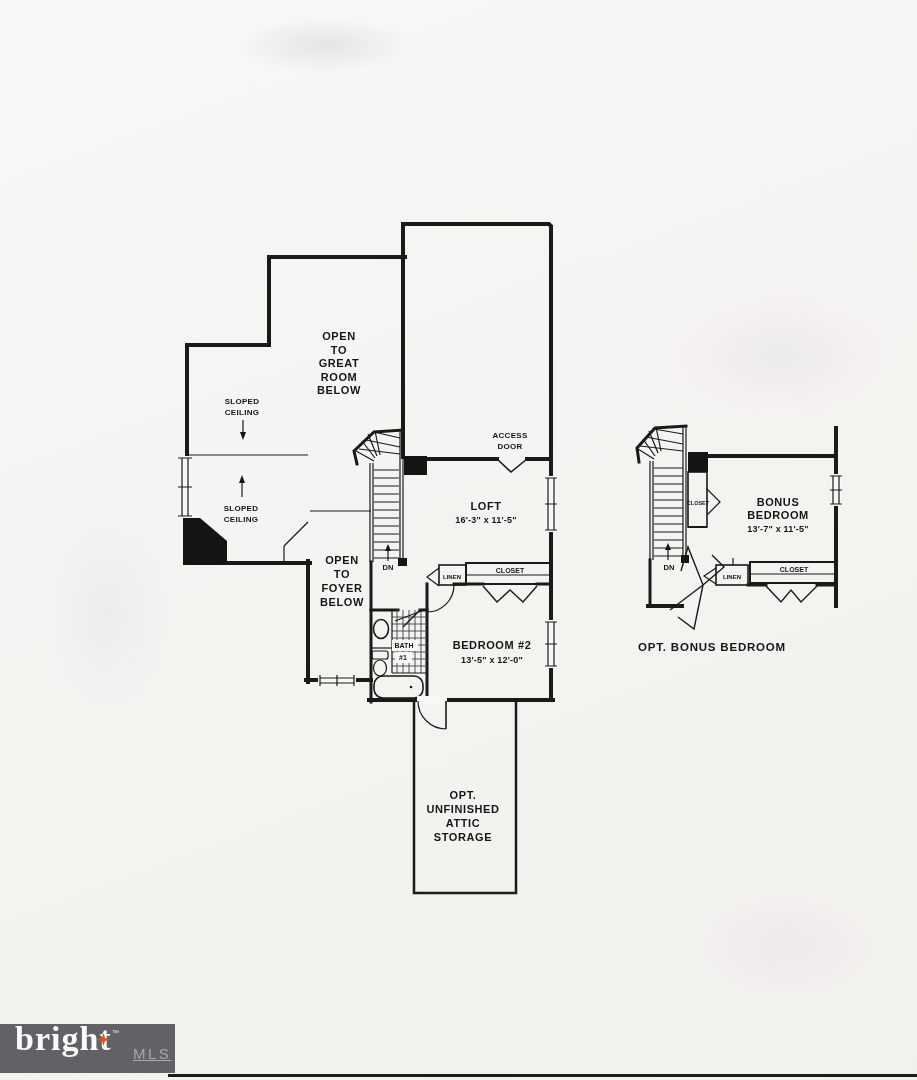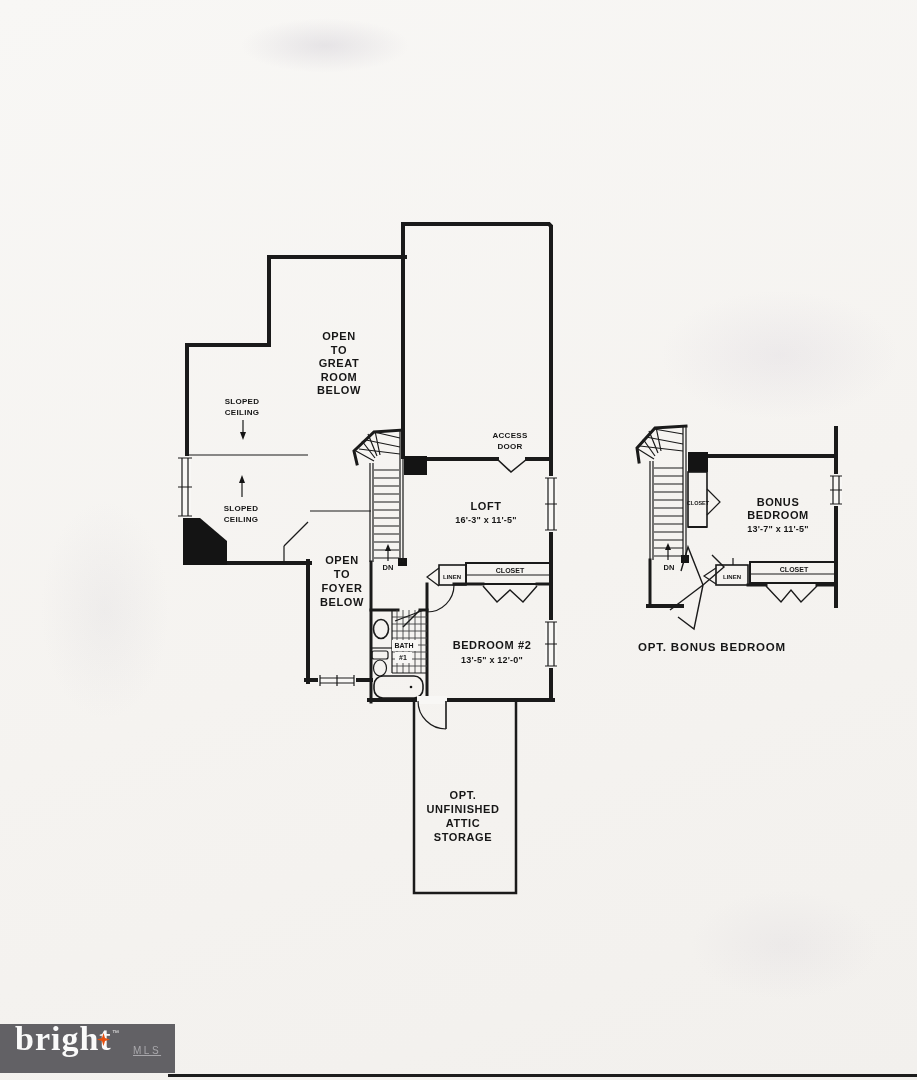--- a/index.html
+++ b/index.html
@@ -30,21 +30,21 @@
   .w16{stroke:#1a1a1a;stroke-width:1.6;fill:none;}
   .w14{stroke:#1a1a1a;stroke-width:1.4;fill:none;}
   .w12{stroke:#1a1a1a;stroke-width:1.2;fill:none;}
   .w09{stroke:#444;stroke-width:.9;fill:none;}
   .ink{fill:#141414;stroke:none;}
   .wht{fill:#f8f7f5;stroke:none;}
   .logo{position:absolute;left:0;top:1024px;width:175px;height:49px;background:#626165;}
   .logo .brand{position:absolute;left:15px;top:-4px;font-family:"Liberation Serif",serif;font-size:34px;font-weight:bold;color:#fafafa;letter-spacing:1px;}
   .logo .star{position:absolute;left:97px;top:8px;width:13px;height:13px;}
   .logo .tm{position:absolute;left:112px;top:5px;font-size:7px;color:#e9e9e9;}
-  .logo .mls{position:absolute;left:133px;top:21px;font-size:10px;color:#a9a8ac;letter-spacing:2.5px;text-decoration:underline;}
+  .logo .mls{position:absolute;left:133px;top:21px;font-size:15px;color:#a9a8ac;letter-spacing:2.5px;text-decoration:underline;}
   .rule{position:absolute;left:168px;top:1074px;width:749px;height:3px;background:#1c1c1c;}
 </style>
 </head>
 <body>
 
 <div class="page">
   <div class="smudge s1"></div>
   <div class="smudge s2"></div>
   <div class="smudge s3"></div>
   <div class="smudge s4"></div>

